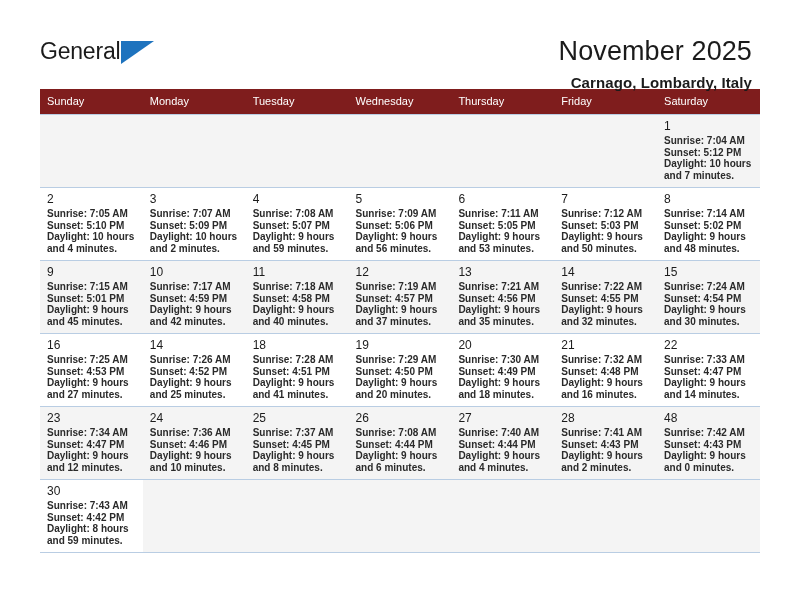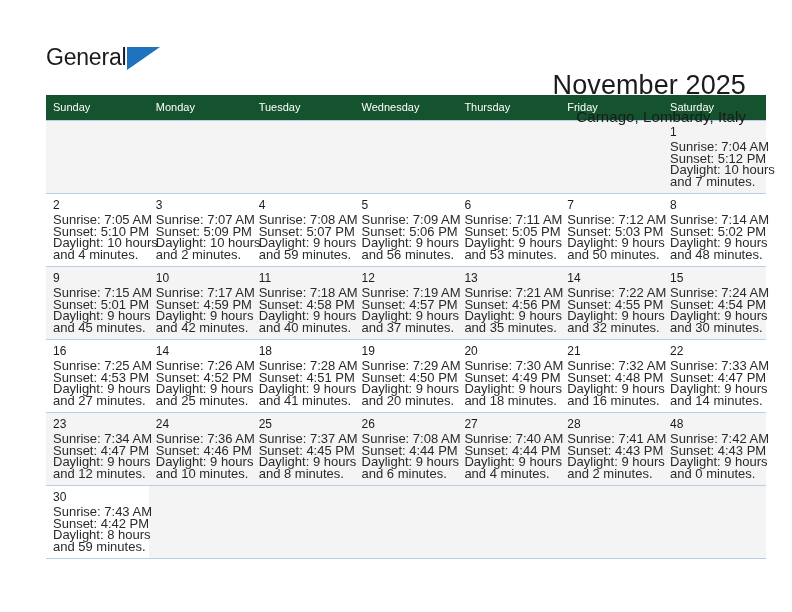--- a/index.html
+++ b/index.html
@@ -12,21 +12,21 @@
     width: 792px;
     height: 612px;
     font-family: "Liberation Sans", sans-serif;
     color: #1a1a1a;
     overflow: hidden;
   }
   .page {
     position: relative;
     width: 792px;
     height: 612px;
-    padding: 10px;
+    padding: 4px;
   }
 
   
   .header {
     display: flex;
     align-items: flex-start;
     justify-content: space-between;
     padding: 30px 36px 0 36px;
     height: 73px;
   }
@@ -77,38 +77,38 @@
   .titles {
     text-align: right;
     padding-top: 2px;
   }
   .cal-title {
     font-size: 27px;
     font-weight: normal;
     color: #1b1b1b;
     line-height: 1.15;
     letter-spacing: 0.1px;
-    margin-top: 28px;
   }
   .cal-subtitle {
     font-size: 15px;
     color: #1b1b1b;
     margin-top: 7px;
     letter-spacing: 0.1px;
+    font-weight: bold;
   }
 
   
   .calendar {
     margin: 12px 36px 0 36px;
     width: 720px;
     border-collapse: collapse;
     table-layout: fixed;
   }
   .calendar th {
-    background: #14532d;
+    background: #7f1d1d;
     color: #ffffff;
     font-size: 11px;
     font-weight: normal;
     text-align: left;
     padding: 6px 0 7px 7px;
     height: 23px;
     border: none;
   }
   .calendar td {
     vertical-align: top;
@@ -125,23 +125,24 @@
     padding: 4px 6px 0 7px;
     height: 100%;
   }
   .daynum {
     font-size: 12px;
     color: #1b1b1b;
     line-height: 14px;
     margin-bottom: 2px;
   }
   .info {
-    font-size: 13px;
+    font-size: 10px;
     color: #2a2a2a;
     line-height: 11.6px;
+    font-weight: bold;
   }
   .info div { white-space: nowrap; }
 </style>
 </head>
 <body>
 
 <div class="page">
 
   <div class="header">
 

